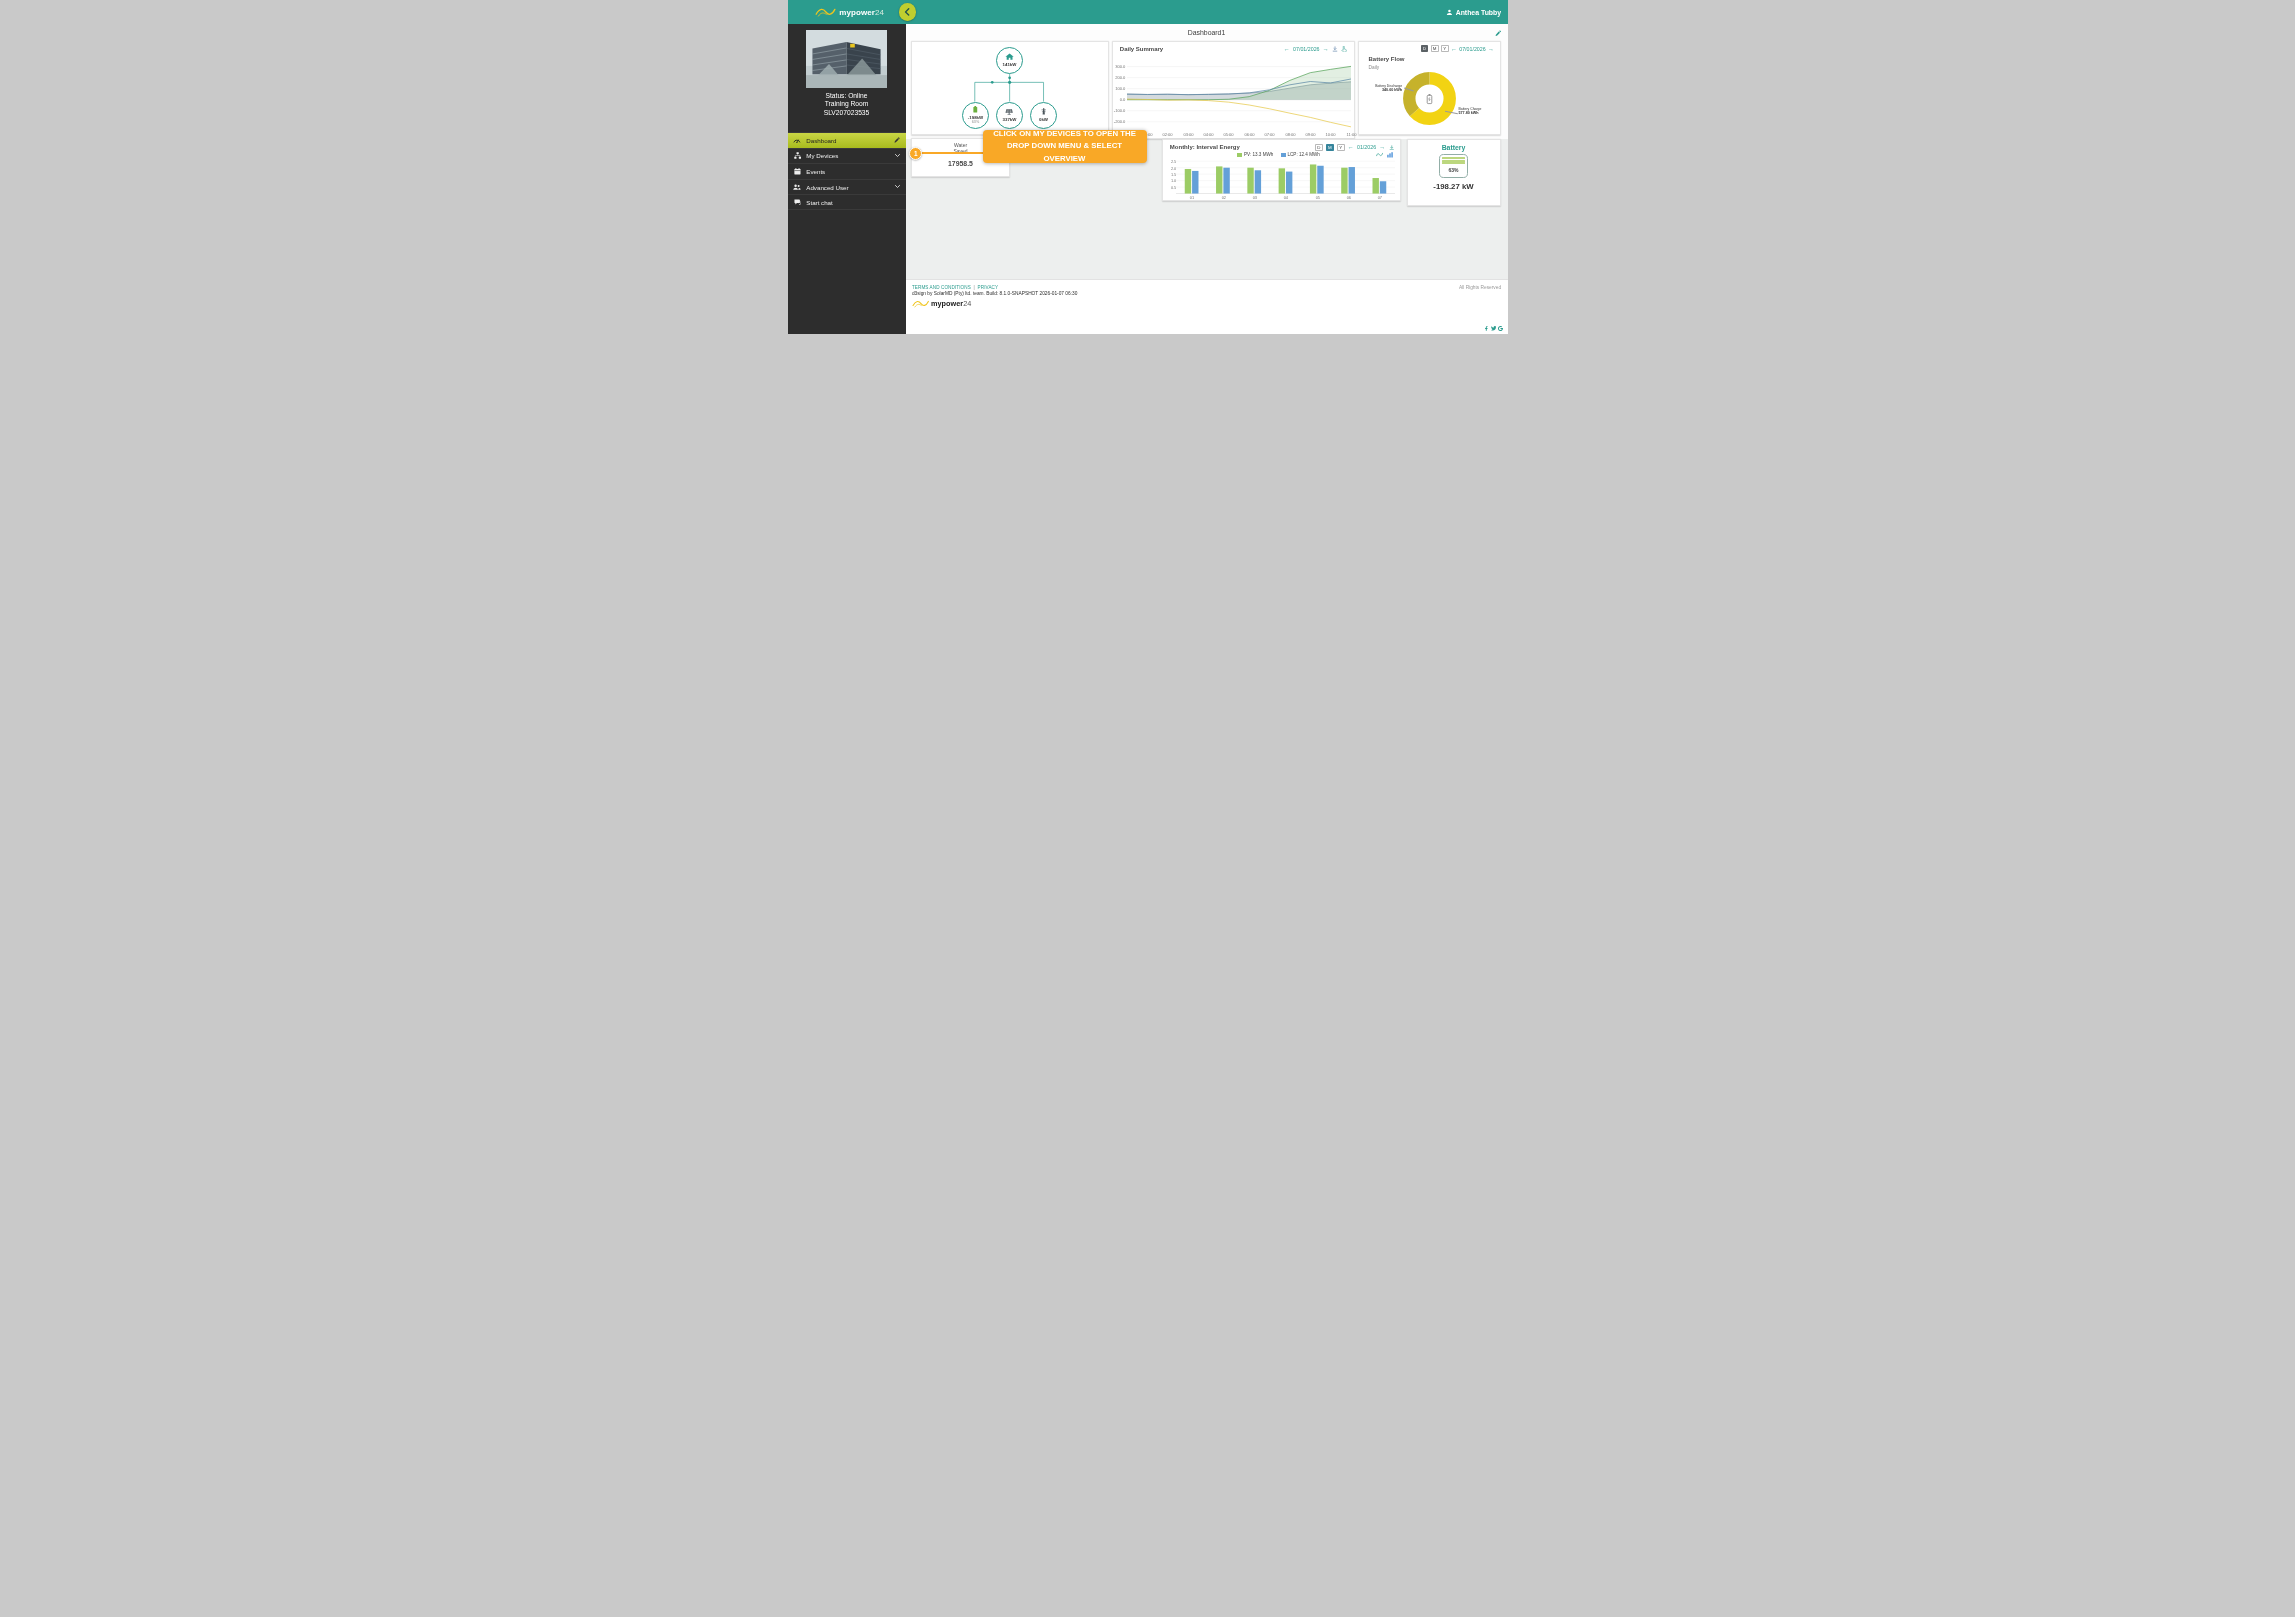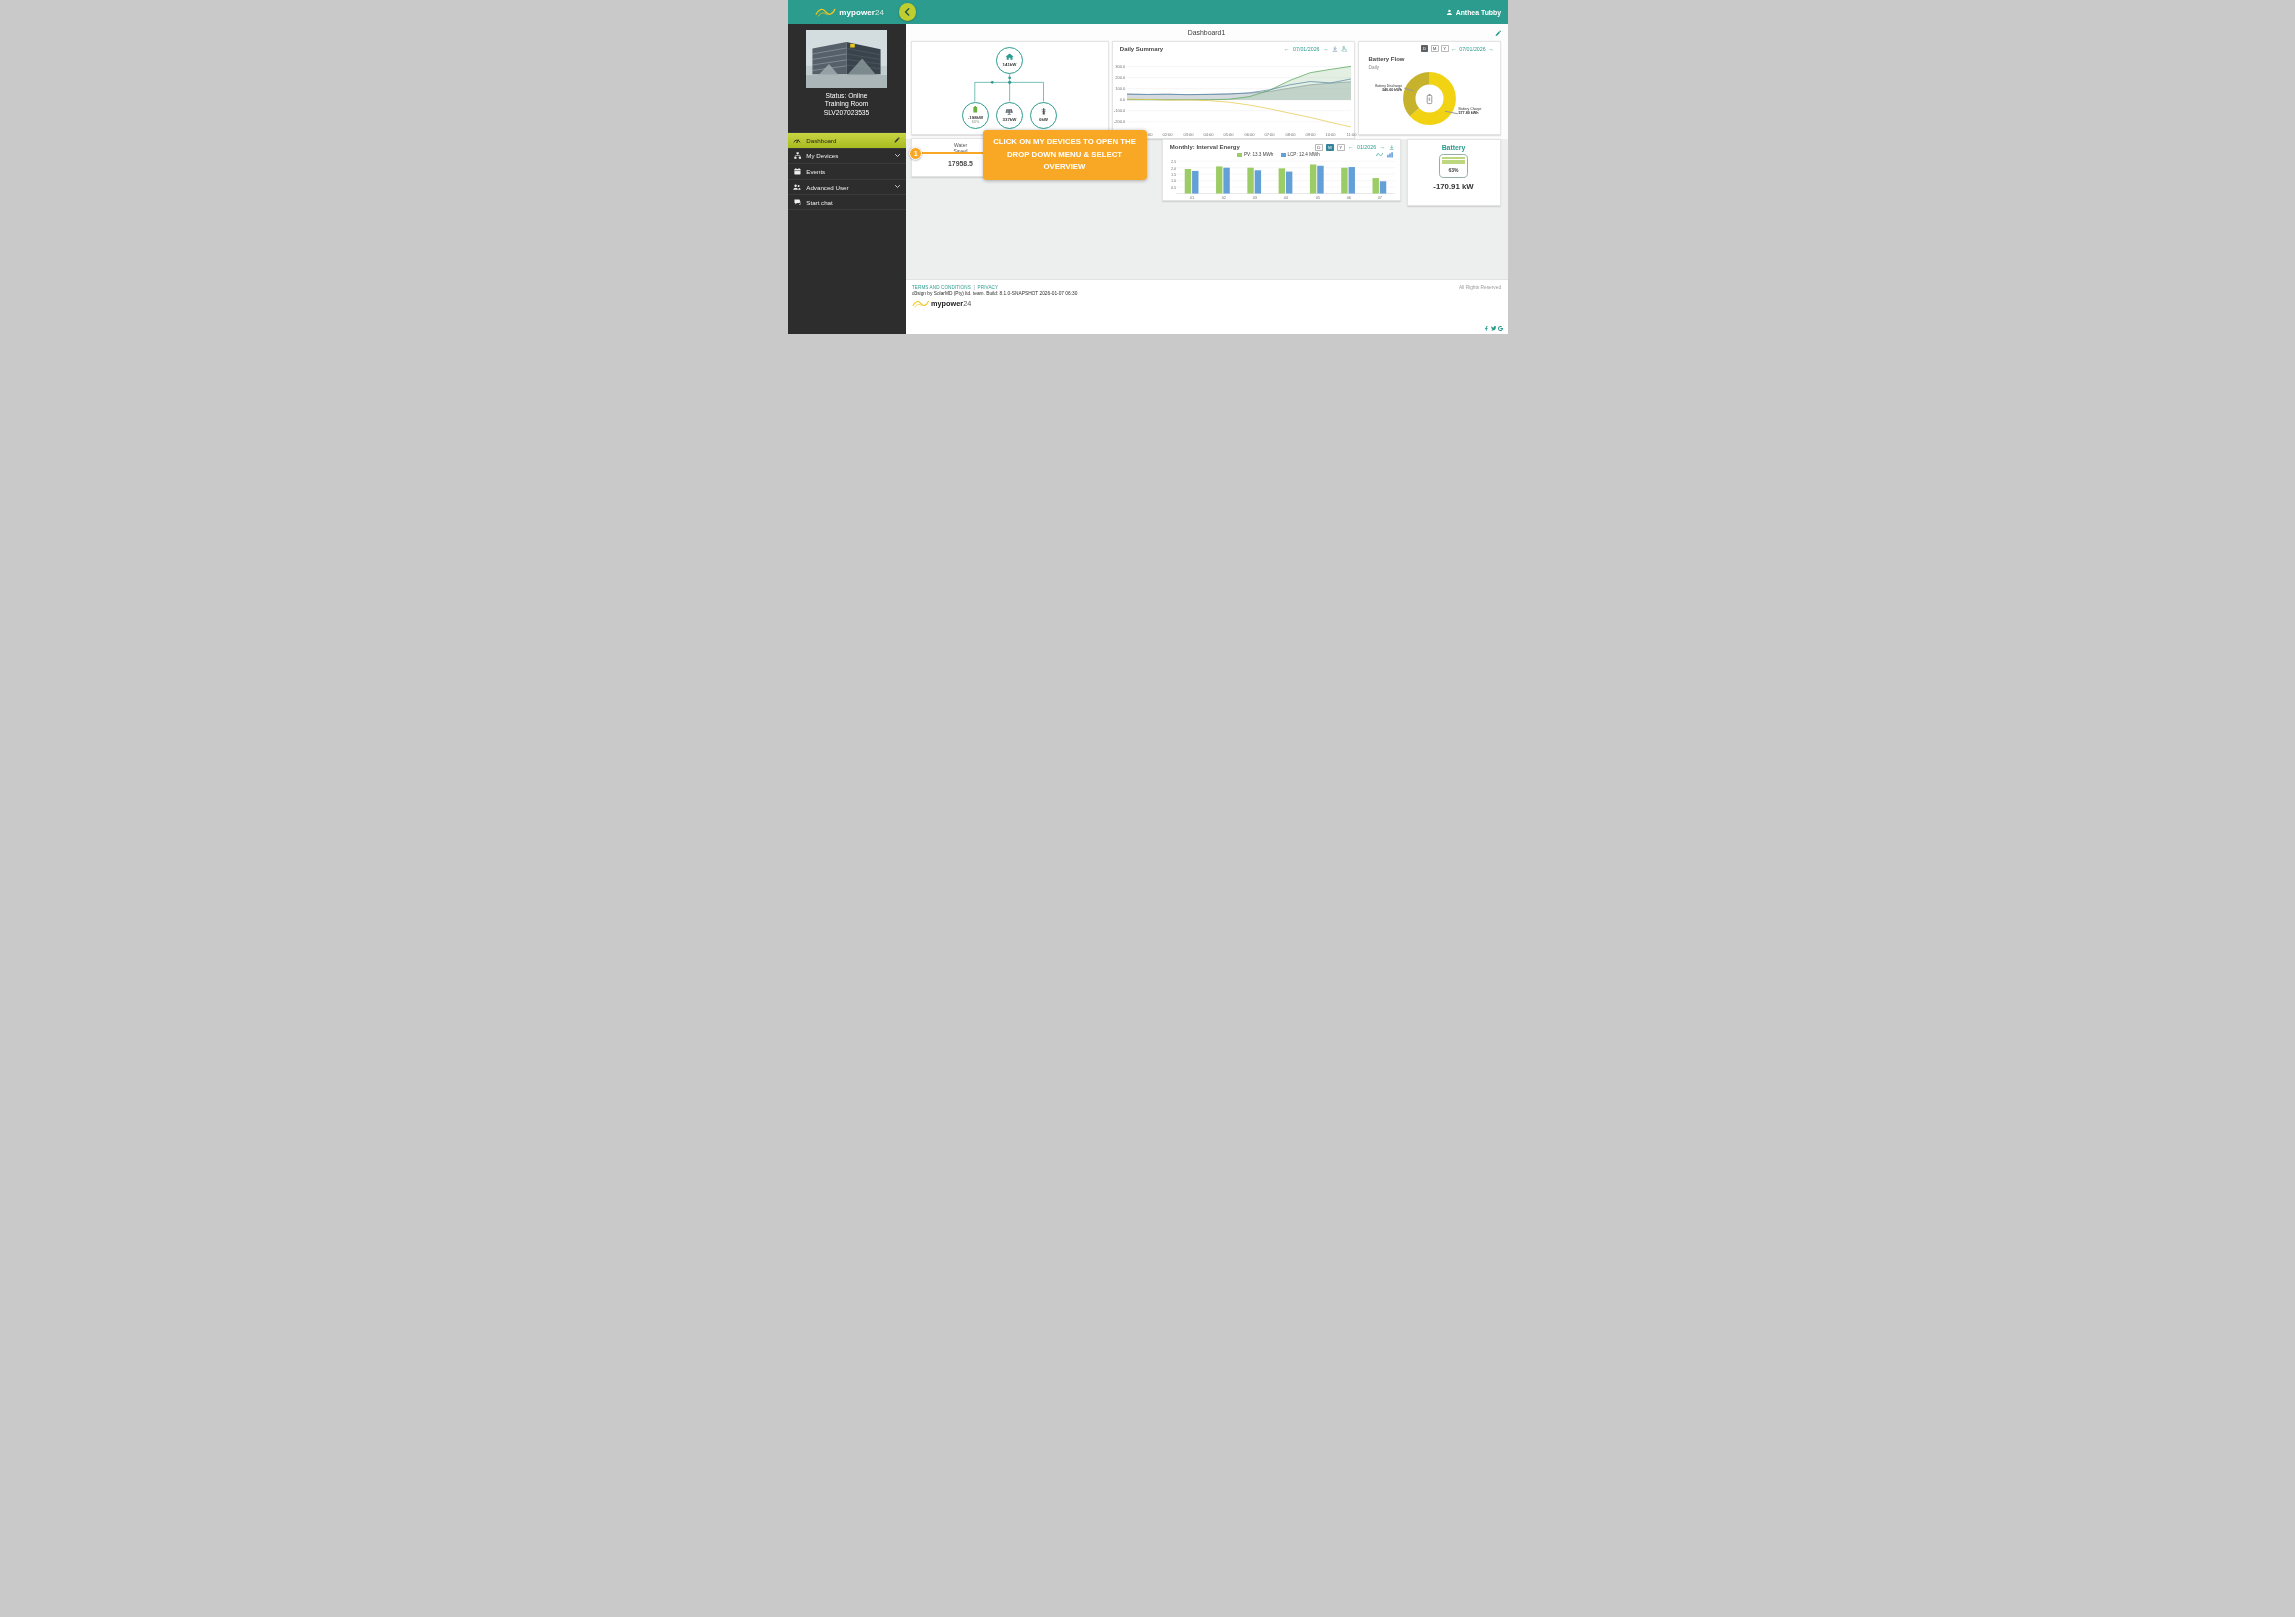--- a/index.html
+++ b/index.html
@@ -84,21 +84,21 @@
 .lead-2{left:86px;top:70px;width:13px;transform:rotate(12deg)}
 
 
 .water-card{left:5.5px;top:114px;width:99px;height:39px}
 .w-title{margin-top:3.2px;text-align:center;font-size:5px;color:#555;line-height:6px}
 .w-value{margin-top:6px;text-align:center;font-size:6.9px;font-weight:700;color:#4a4a4a}
 
 
 .step-badge{position:absolute;left:3.7px;top:123px;width:13px;height:13px;border-radius:50%;background:#f9a826;border:0.9px solid #fff;box-shadow:0 0.5px 1.8px rgba(0,0,0,.35);color:#fff;font-weight:700;font-size:6.4px;display:flex;align-items:center;justify-content:center;z-index:41}
 .step-line{position:absolute;left:10px;top:128px;width:67px;height:1.8px;background:#f9a826;z-index:40}
-.callout{position:absolute;left:77px;top:106px;width:164px;height:50px;background:#f9a826;border-radius:4.1px;z-index:40;display:flex;align-items:center;justify-content:center;box-shadow:0 0.9px 3.7px rgba(0,0,0,.28)}
+.callout{position:absolute;left:77px;top:106px;width:164px;height:33px;background:#f9a826;border-radius:4.1px;z-index:40;display:flex;align-items:center;justify-content:center;box-shadow:0 0.9px 3.7px rgba(0,0,0,.28)}
 .callout p{color:#fff;font-size:7.8px;line-height:12.4px;text-align:center;font-weight:600;padding:0 10px}
 .callout b{font-weight:800}
 
 
 .monthly-card{left:256px;top:115px;width:239px;height:62px}
 .m-legend{position:absolute;left:55px;right:60px;top:12.4px;display:flex;justify-content:center;gap:7.3px;font-size:4.6px;color:#444;align-items:center}
 .leg{display:flex;align-items:center}
 .m-legend .swatch{width:5px;height:3.7px;display:inline-block;margin-right:1.8px;background:#999}
 .m-icons{position:absolute;right:6.4px;top:12px;display:flex;gap:3.7px;align-items:center}
 .monthly-card .ylabels{left:1.8px;top:18.4px;height:37px;font-size:3.9px}
@@ -508,21 +508,21 @@
     <section class="card batt-card">
       <div class="bc-title">Battery</div>
       <div class="bat-icon">
         <span class="bat-stripes">
             <i></i>
             <i></i>
             <i></i>
           </span>
         <span class="bat-pct">63%</span>
       </div>
-      <div class="bc-value">-170.91 kW</div>
+      <div class="bc-value">-198.27 kW</div>
     </section>
 
     <footer class="footer">
       <div class="f-links">
         <a>TERMS AND CONDITIONS</a><span class="f-sep">|</span><a>PRIVACY</a>
       </div>
       <div class="f-build">d3sign by SolarMD (Pty) ltd. team. Build: 8.1.0-SNAPSHOT 2026-01-07 06:30</div>
       <div class="f-rights">All Rights Reserved</div>
       <div class="f-logo">
         <svg width="17.4" height="9.2" viewBox="0 0 56 30">

